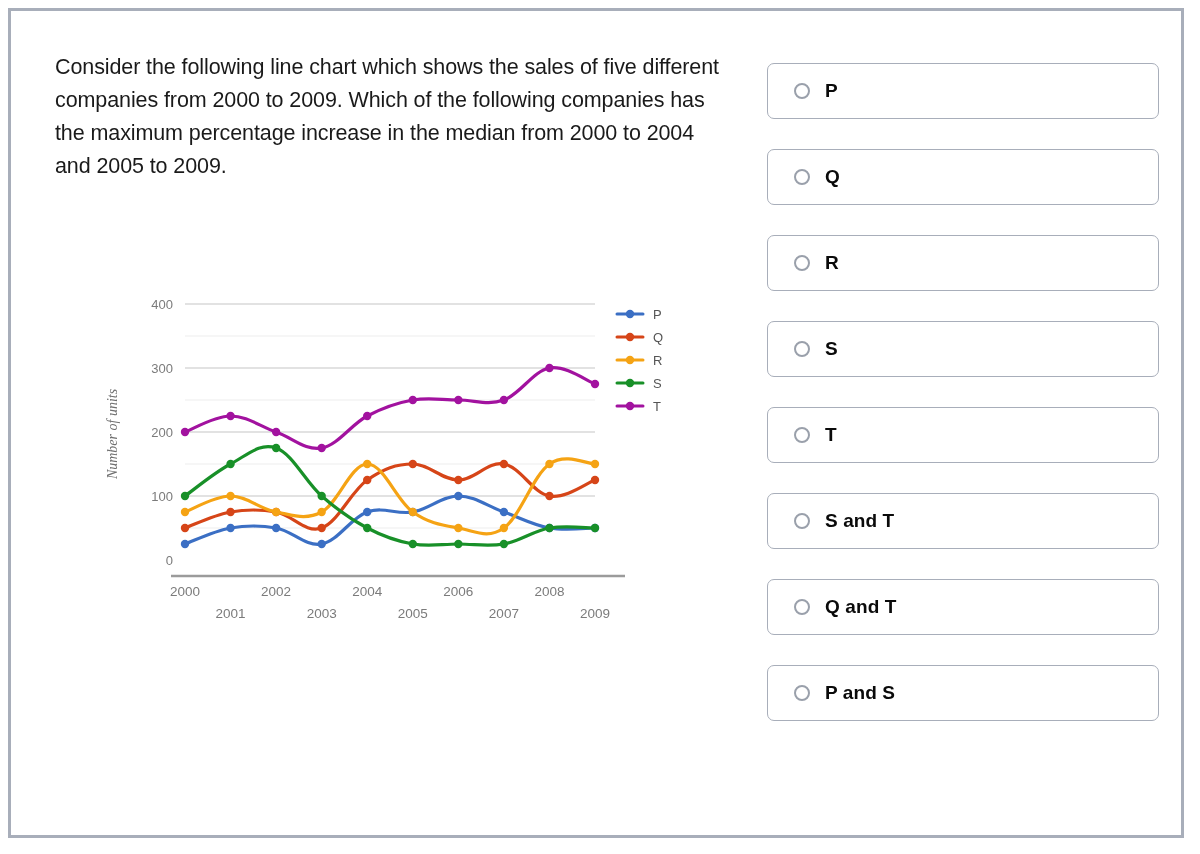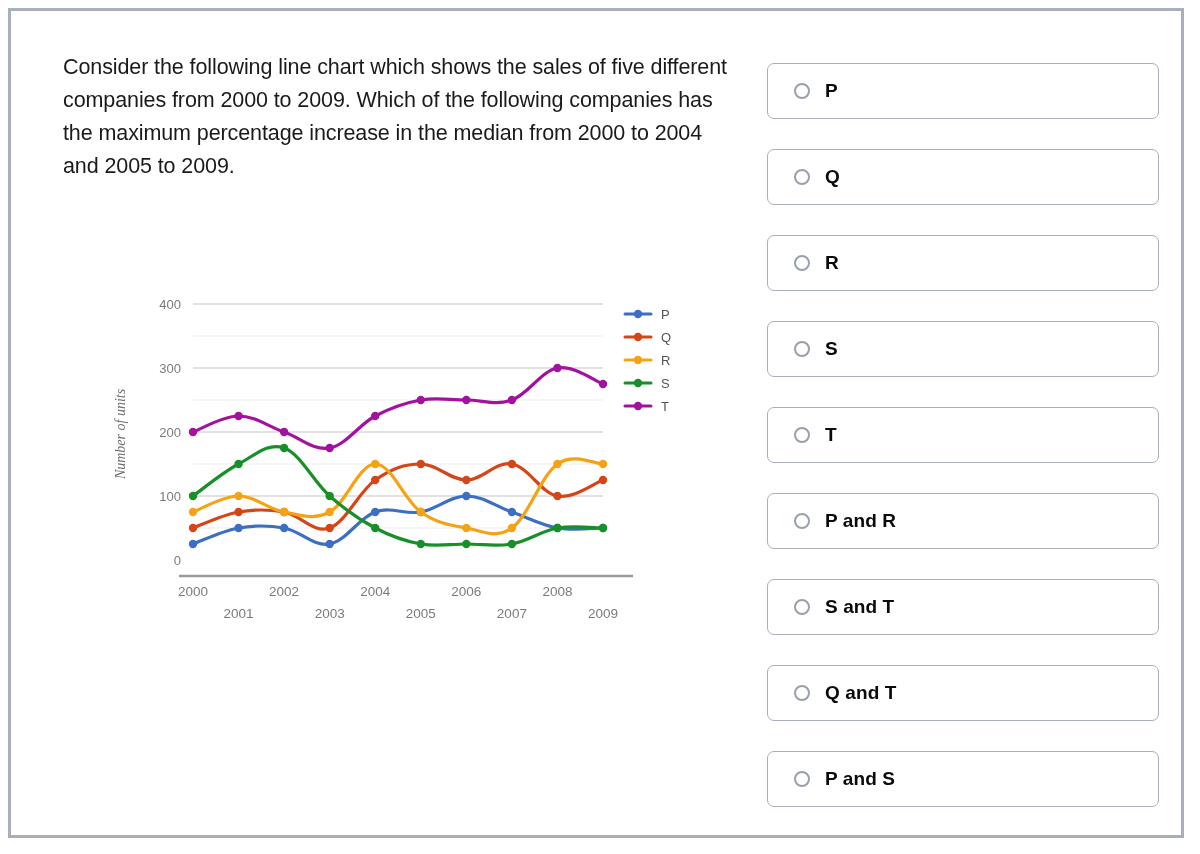--- a/index.html
+++ b/index.html
@@ -11,21 +11,21 @@
   }
   #page-frame {
     position:absolute; left:8px; top:8px;
     width:1176px; height:830px;
     background:#ffffff;
     border:3px solid #a8aeba;
     box-sizing:border-box;
   }
   
   #left-pane {
-    position:absolute; left:52px; top:40px;
+    position:absolute; left:44px; top:40px;
     width:690px; height:760px;
   }
   #question-text {
     font-size:21.5px;
     line-height:33px;
     color:#1a1a1a;
     letter-spacing:-0.1px;
     width:672px;
   }
   
@@ -194,24 +194,20 @@
       <div class="option-row">
         <span class="radio-circle"></span>
         <span class="option-label">S</span>
       </div>
       <div class="option-row">
         <span class="radio-circle"></span>
         <span class="option-label">T</span>
       </div>
       <div class="option-row">
         <span class="radio-circle"></span>
-        <span class="option-label">P and R</span>
-      </div>
-      <div class="option-row">
-        <span class="radio-circle"></span>
         <span class="option-label">S and T</span>
       </div>
       <div class="option-row">
         <span class="radio-circle"></span>
         <span class="option-label">Q and T</span>
       </div>
       <div class="option-row">
         <span class="radio-circle"></span>
         <span class="option-label">P and S</span>
       </div>

